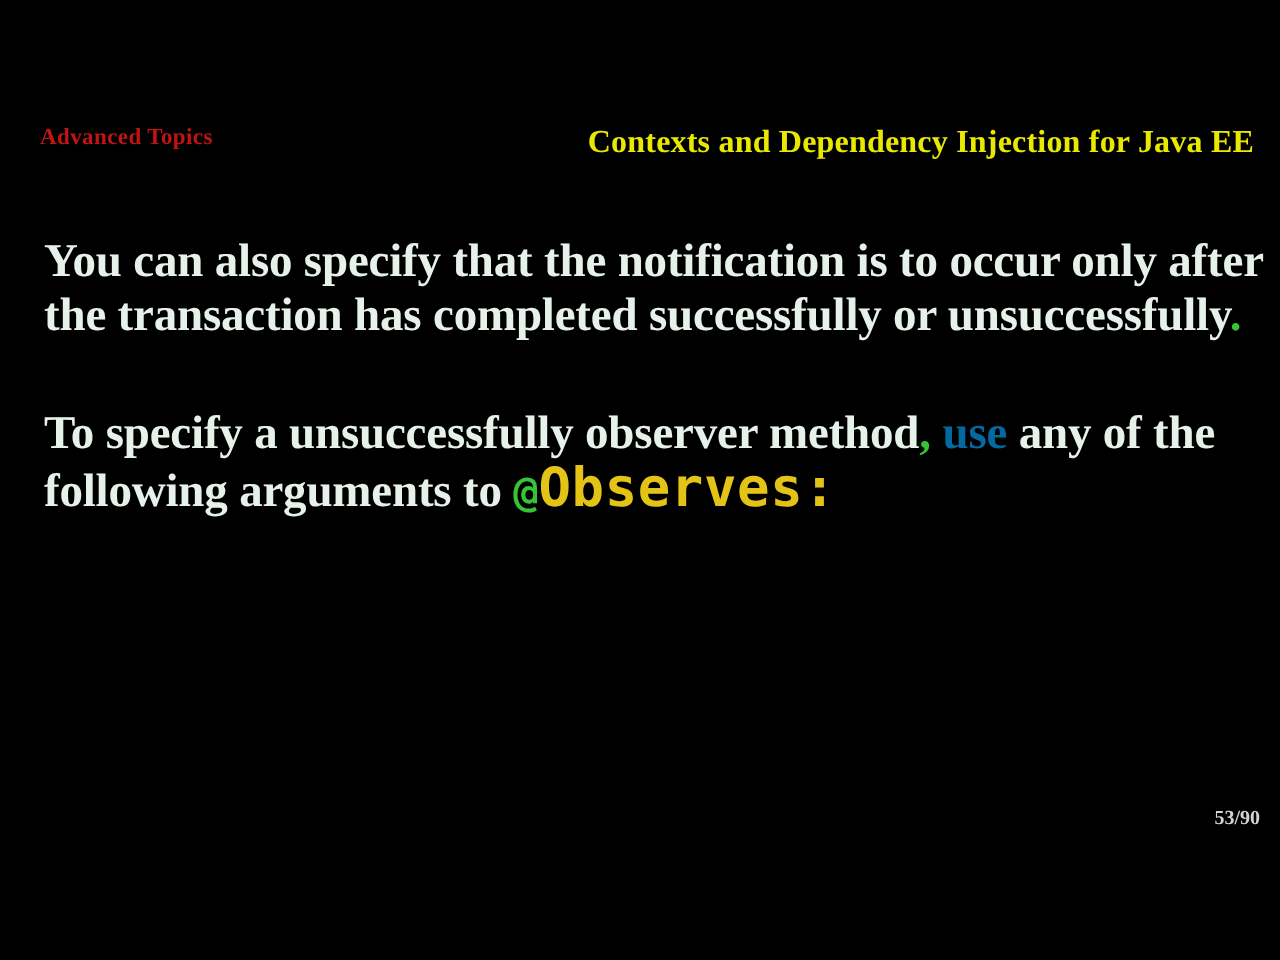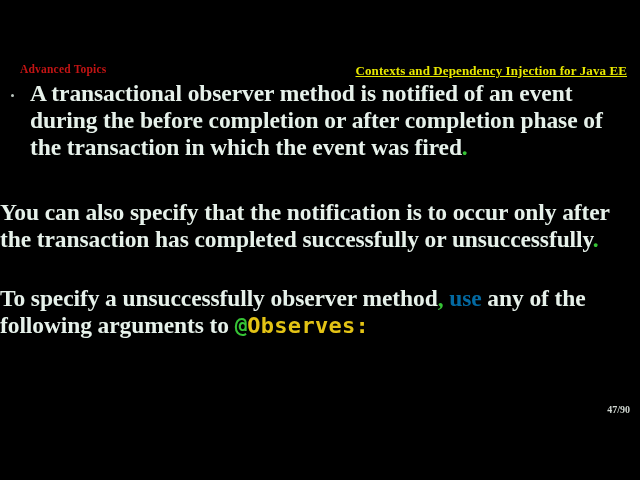--- a/index.html
+++ b/index.html
@@ -39,25 +39,24 @@
     letter-spacing: 0.2px;
     color: #c31414;
     white-space: nowrap;
   }
   .header-right {
     position: absolute;
     right: 13px;
     top: 0;
     font-family: "Liberation Serif", "DejaVu Serif", serif;
     font-weight: bold;
-    font-size: 13px;
+    font-size: 16px;
     letter-spacing: 0.1px;
     color: #e8e800;
     white-space: nowrap;
-    text-decoration: underline;
   }
 
   
   .body-area {
     position: absolute;
     left: 0;
     top: 80px;
     width: 640px;
   }
 
@@ -77,36 +76,37 @@
   }
   .para {
     font-family: "Liberation Serif", "DejaVu Serif", serif;
     font-weight: bold;
     font-size: 23.5px;
     line-height: 27px;
     color: #e6f1ea;
     letter-spacing: -0.1px;
   }
   .para.flow {
+    padding-left: 22px;
     padding-right: 8px;
   }
   .gap-a { height: 38px; }
   .gap-b { height: 32px; }
 
   .dot-green { color: #36c436; }
   .word-blue { color: #0369a1; }
   .at-green  { color: #36c436;
                font-family: "DejaVu Sans Mono", "Liberation Mono", monospace;
                font-weight: bold;
                font-size: 21px; }
   .code-yellow {
     color: #e3c315;
     font-family: "DejaVu Sans Mono", "Liberation Mono", monospace;
     font-weight: bold;
-    font-size: 22px;
+    font-size: 27px;
     letter-spacing: 0.3px;
   }
 
   
   .page-number {
     position: absolute;
     right: 10px;
     top: 404px;
     font-family: "Liberation Serif", "DejaVu Serif", serif;
     font-weight: bold;
@@ -120,30 +120,26 @@
 
 <div class="slide">
 
   <div class="header">
     <div class="header-left">Advanced Topics</div>
     <div class="header-right">Contexts and Dependency Injection for Java EE</div>
   </div>
 
   <div class="body-area">
 
-    <div class="bullet-block">
-      <span class="bullet-dot"></span>
-      <div class="para"><span>A transactional observer method is notified of an event during the before completion or after completion phase of the transaction in which the event was fired</span><span class="dot-green">.</span></div>
-    </div>
 
     <div class="gap-a"></div>
 
     <div class="para flow"><span>You can also specify that the notification is to occur only after the transaction has completed successfully or unsuccessfully</span><span class="dot-green">.</span></div>
 
     <div class="gap-b"></div>
 
     <div class="para flow"><span>To specify a unsuccessfully observer method</span><span class="dot-green">,</span><span> </span><span class="word-blue">use</span><span> any of the following arguments to </span><span class="at-green">@</span><span class="code-yellow">Observes:</span></div>
 
   </div>
 
-  <div class="page-number">47/90</div>
+  <div class="page-number">53/90</div>
 
 </div>
 
 </body></html>

